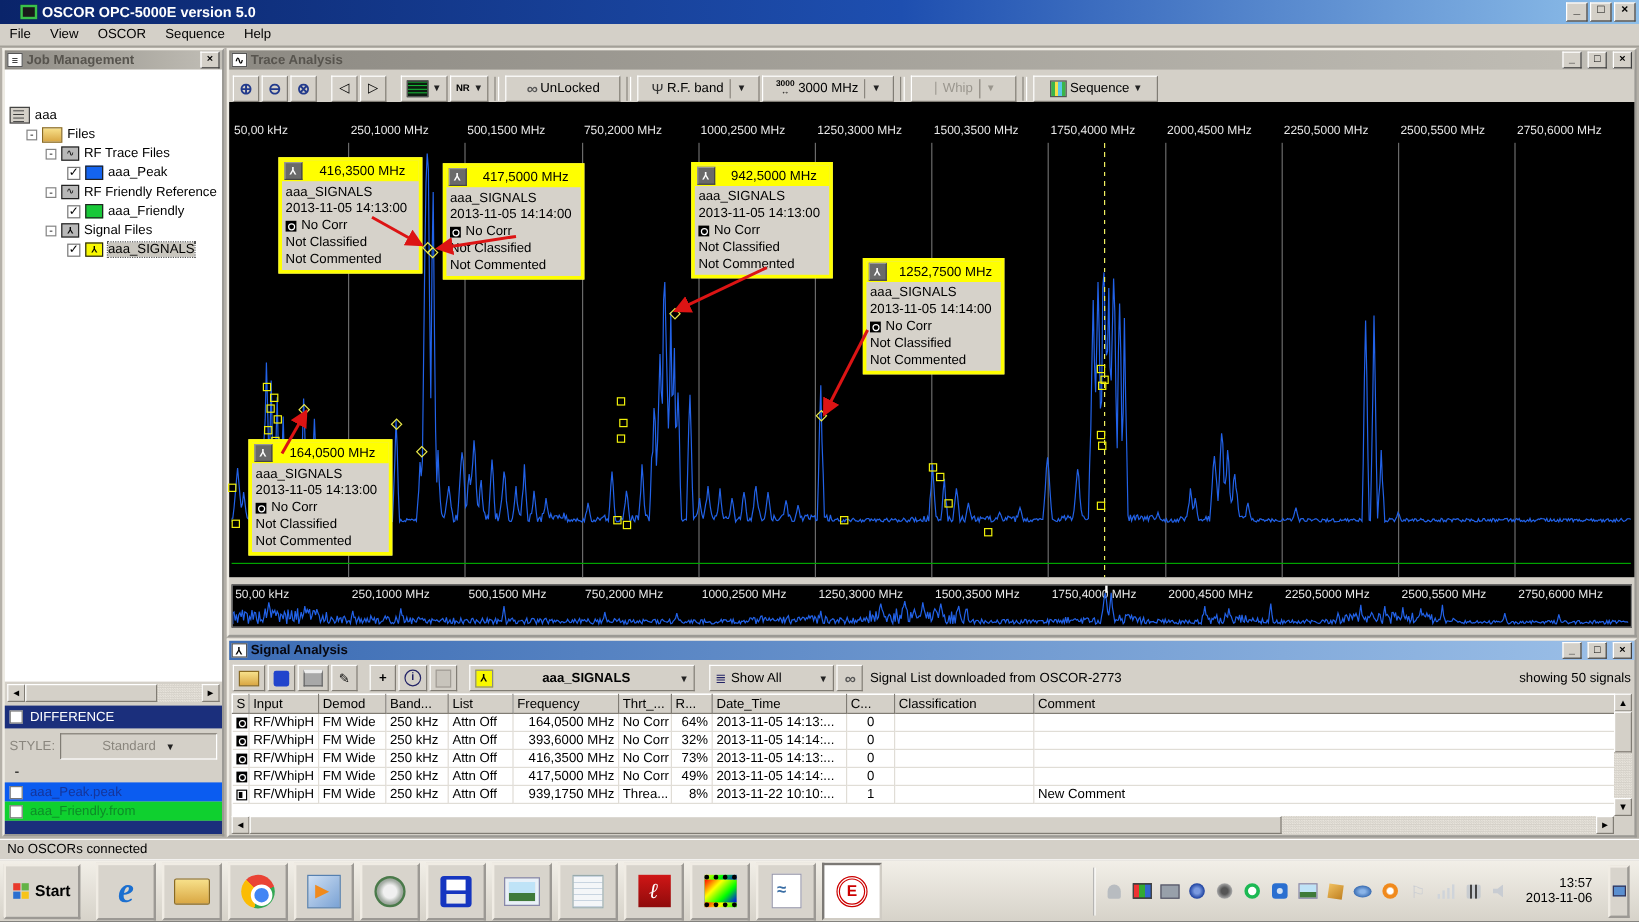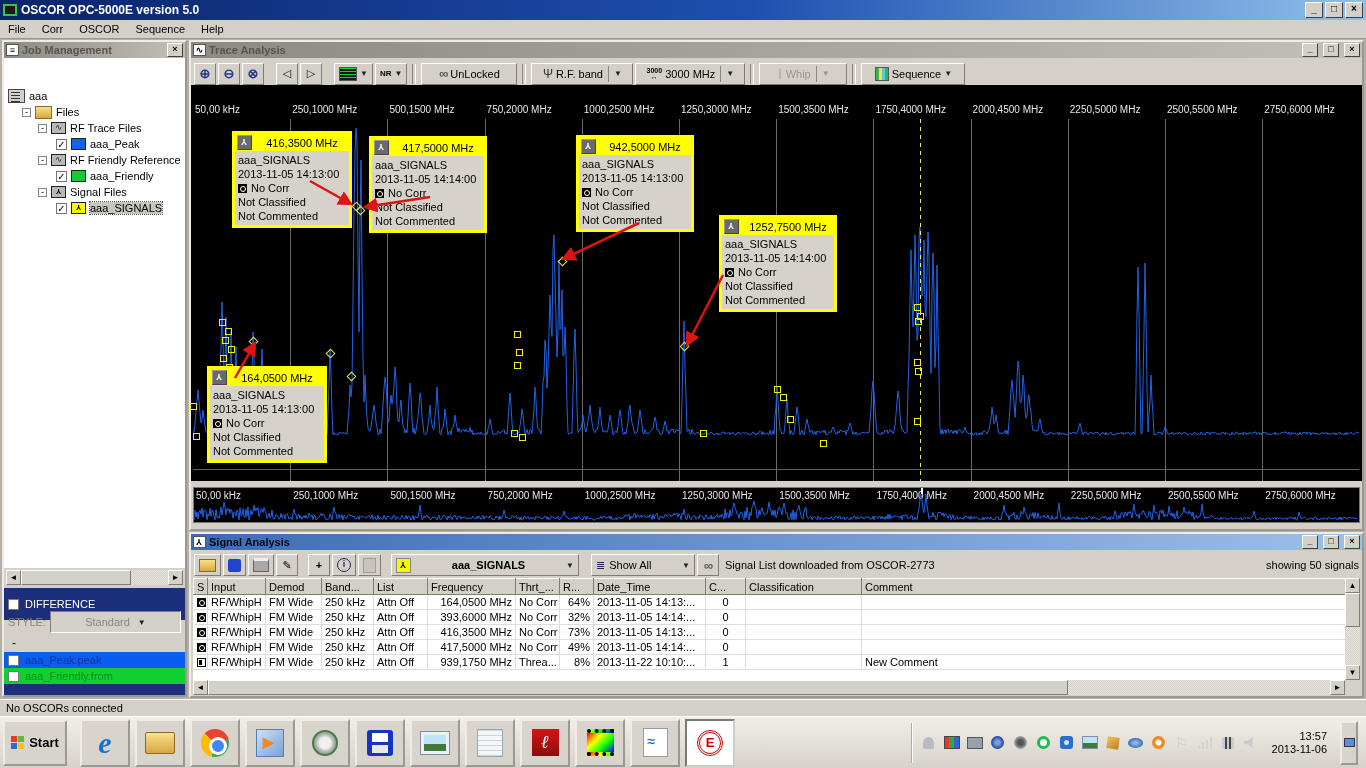--- a/index.html
+++ b/index.html
@@ -2,21 +2,21 @@
 <html><head>
 <meta charset="utf-8">
 <style>
   html,body{margin:0;padding:0;background:#444;}
   #screen{position:relative;width:1366px;height:768px;background:#b4b0a8;
     font-family:"Liberation Sans",sans-serif;overflow:hidden;}
   .abs{position:absolute;}
   
   #titlebar{position:absolute;left:0;top:0;width:1366px;height:20px;
     background:linear-gradient(90deg,#0a246a,#1e4fb0 55%,#8fc0ea);
-    display:flex;align-items:center;gap:4px;padding-left:3px;box-sizing:border-box;
+    display:flex;align-items:center;gap:4px;padding-left:17px;box-sizing:border-box;
     color:#fff;font-weight:bold;font-size:12px;}
   .appicon{width:14px;height:12px;background:#1a1a1a;border:2px solid #39c24a;box-sizing:border-box;}
   .winbtns{margin-left:auto;display:flex;padding-right:3px;}
   .winbtn{width:16px;height:14px;background:#d4d0c8;border:1px solid;border-color:#fff #404040 #404040 #fff;
     font-size:10px;line-height:12px;text-align:center;color:#000;margin-left:2px;font-weight:bold;}
   #menubar{position:absolute;left:0;top:20px;width:1366px;height:18px;background:#d4d0c8;
     display:flex;align-items:center;font-size:11px;color:#000;border-bottom:1px solid #9a968e;}
   .menuitem{padding:2px 8px;}
   
   .panel{position:absolute;background:#d4d0c8;border:2px outset #efece4;box-sizing:border-box;}
@@ -59,21 +59,21 @@
   .cb{width:11px;height:11px;background:#fff;border:1px solid #777;box-sizing:border-box;flex:none;
     font-size:10px;line-height:9px;text-align:center;color:#000;}
   .sel{background:#c9c6be;outline:1px dotted #555;}
   
   .sb{background:#d4d0c8;position:absolute;display:flex;align-items:center;}
   .sb .arr{width:15px;height:15px;background:#d4d0c8;border:1px solid;border-color:#fff #807c74 #807c74 #fff;
     font-size:8px;line-height:13px;text-align:center;color:#000;flex:none;box-sizing:border-box;}
   .sb .track{flex:1;height:15px;background:repeating-conic-gradient(#e8e4dc 0 25%,#d4d0c8 0 50%) 0 0/2px 2px;position:relative;}
   .sb .thumb{position:absolute;top:0;height:15px;background:#d4d0c8;border:1px solid;border-color:#fff #807c74 #807c74 #fff;box-sizing:border-box;}
   
-  .diffbar{position:absolute;background:#1b2f7c;color:#fff;font-size:11px;display:flex;align-items:center;gap:6px;padding:16px 4px;box-sizing:border-box;}
+  .diffbar{position:absolute;background:#1b2f7c;color:#fff;font-size:11px;display:flex;align-items:center;gap:6px;padding:3px 4px;box-sizing:border-box;}
   .stylerow{position:absolute;display:flex;align-items:center;gap:4px;font-size:11px;color:#8a867e;padding:0 4px;box-sizing:border-box;}
   .stylecombo{flex:1;height:20px;border:1px solid;border-color:#807c74 #fff #fff #807c74;display:flex;align-items:center;
     justify-content:center;color:#8a867e;background:#d4d0c8;gap:8px;}
   .layerrow{position:absolute;display:flex;align-items:center;gap:6px;font-size:11px;padding:0 4px;box-sizing:border-box;}
   
   .blackarea{position:absolute;background:#000;}
   .rangebar{position:absolute;color:#e8e8e8;font-size:11px;display:flex;align-items:center;padding:0 4px;box-sizing:border-box;border-bottom:1px solid #3a3a3a;}
   .axlab,.ovlab{position:absolute;color:#e8e8e8;font-size:10px;top:2px;white-space:nowrap;}
   .ovlab{font-size:10px;}
   .gridline{position:absolute;top:0;bottom:0;width:1px;background:#6a6a6a;}
@@ -171,21 +171,21 @@
     <span>OSCOR OPC-5000E version 5.0</span>
     <span class="winbtns">
       <span class="winbtn">_</span>
       <span class="winbtn">□</span>
       <span class="winbtn">×</span>
     </span>
   </div>
 
   <div id="menubar">
       <span class="menuitem">File</span>
-      <span class="menuitem">Corr</span>
+      <span class="menuitem">View</span>
       <span class="menuitem">OSCOR</span>
       <span class="menuitem">Sequence</span>
       <span class="menuitem">Help</span>
     </div>
 
   <div class="panel" style="left:2px;top:40px;width:185px;height:657px;">
     <div class="ptitle inactive">
       <span class="mini-ic">≡</span>
       <span>Job Management</span>
       <span class="spacer"></span>

